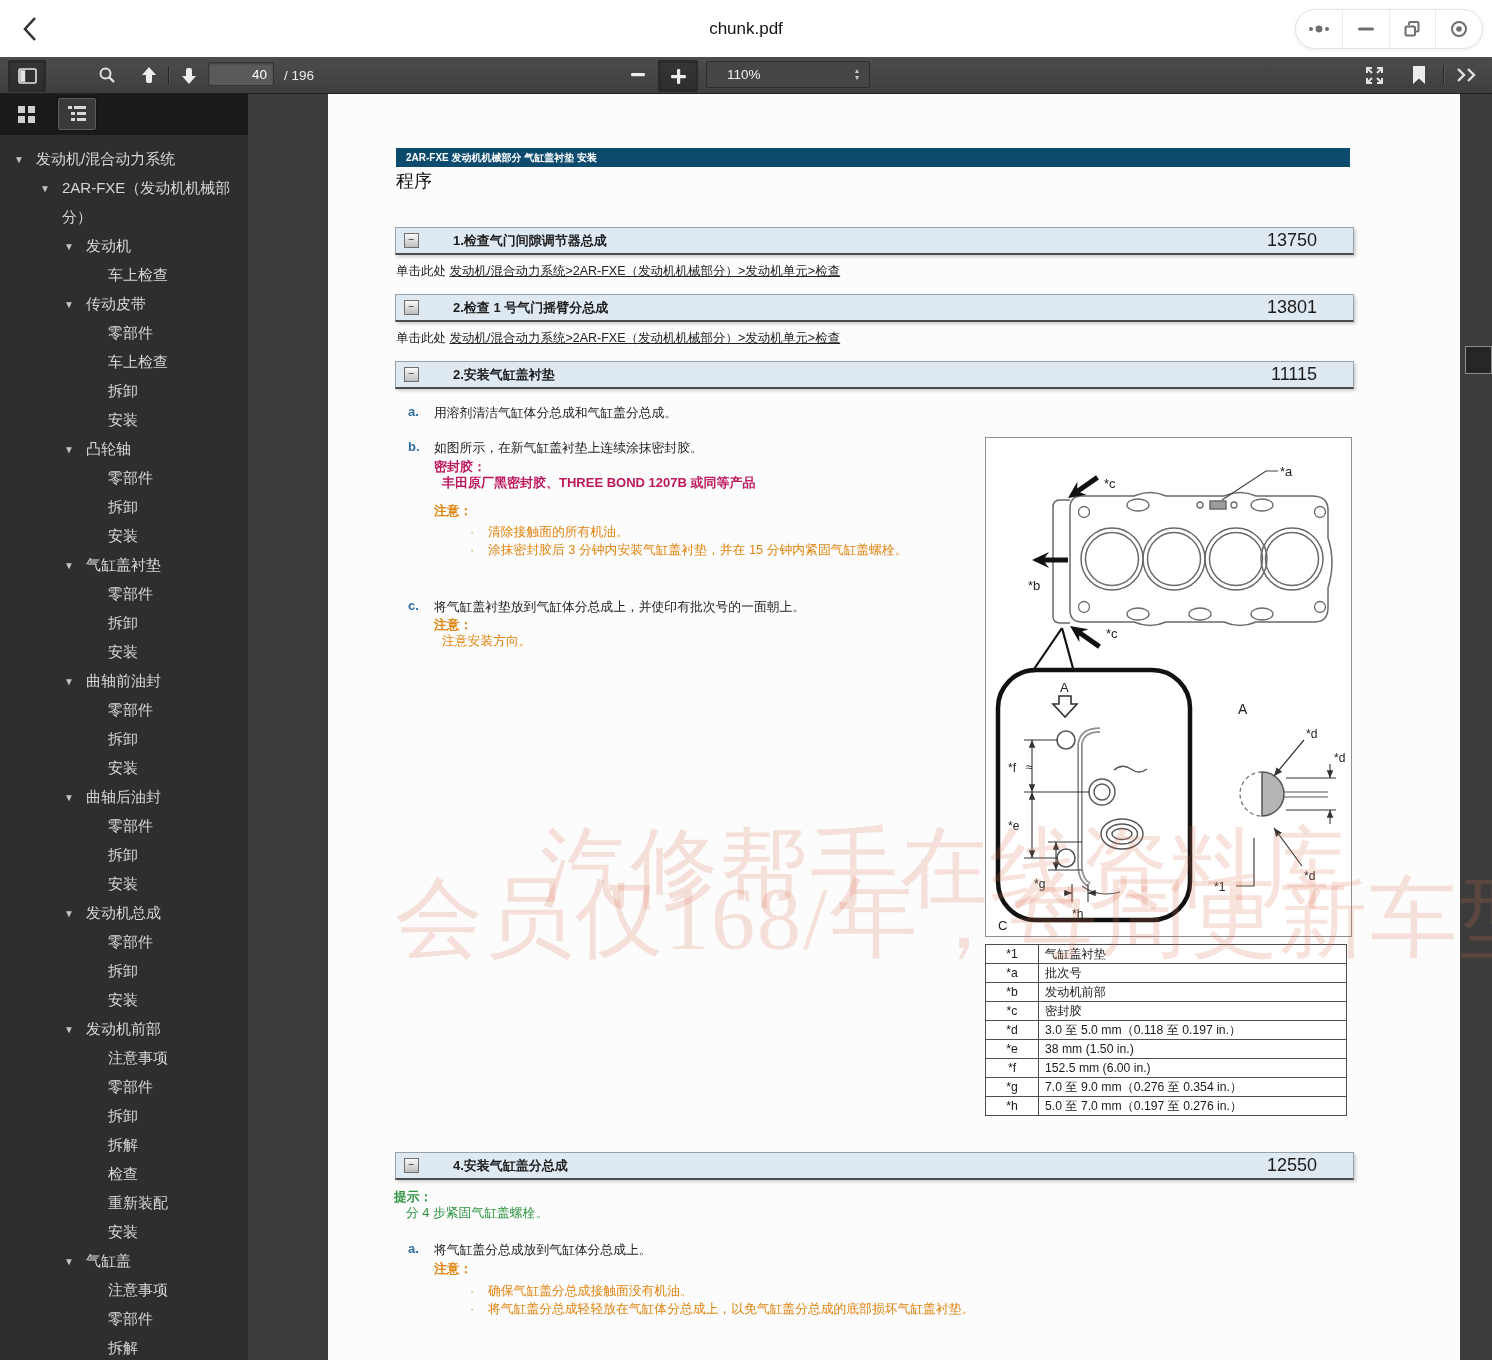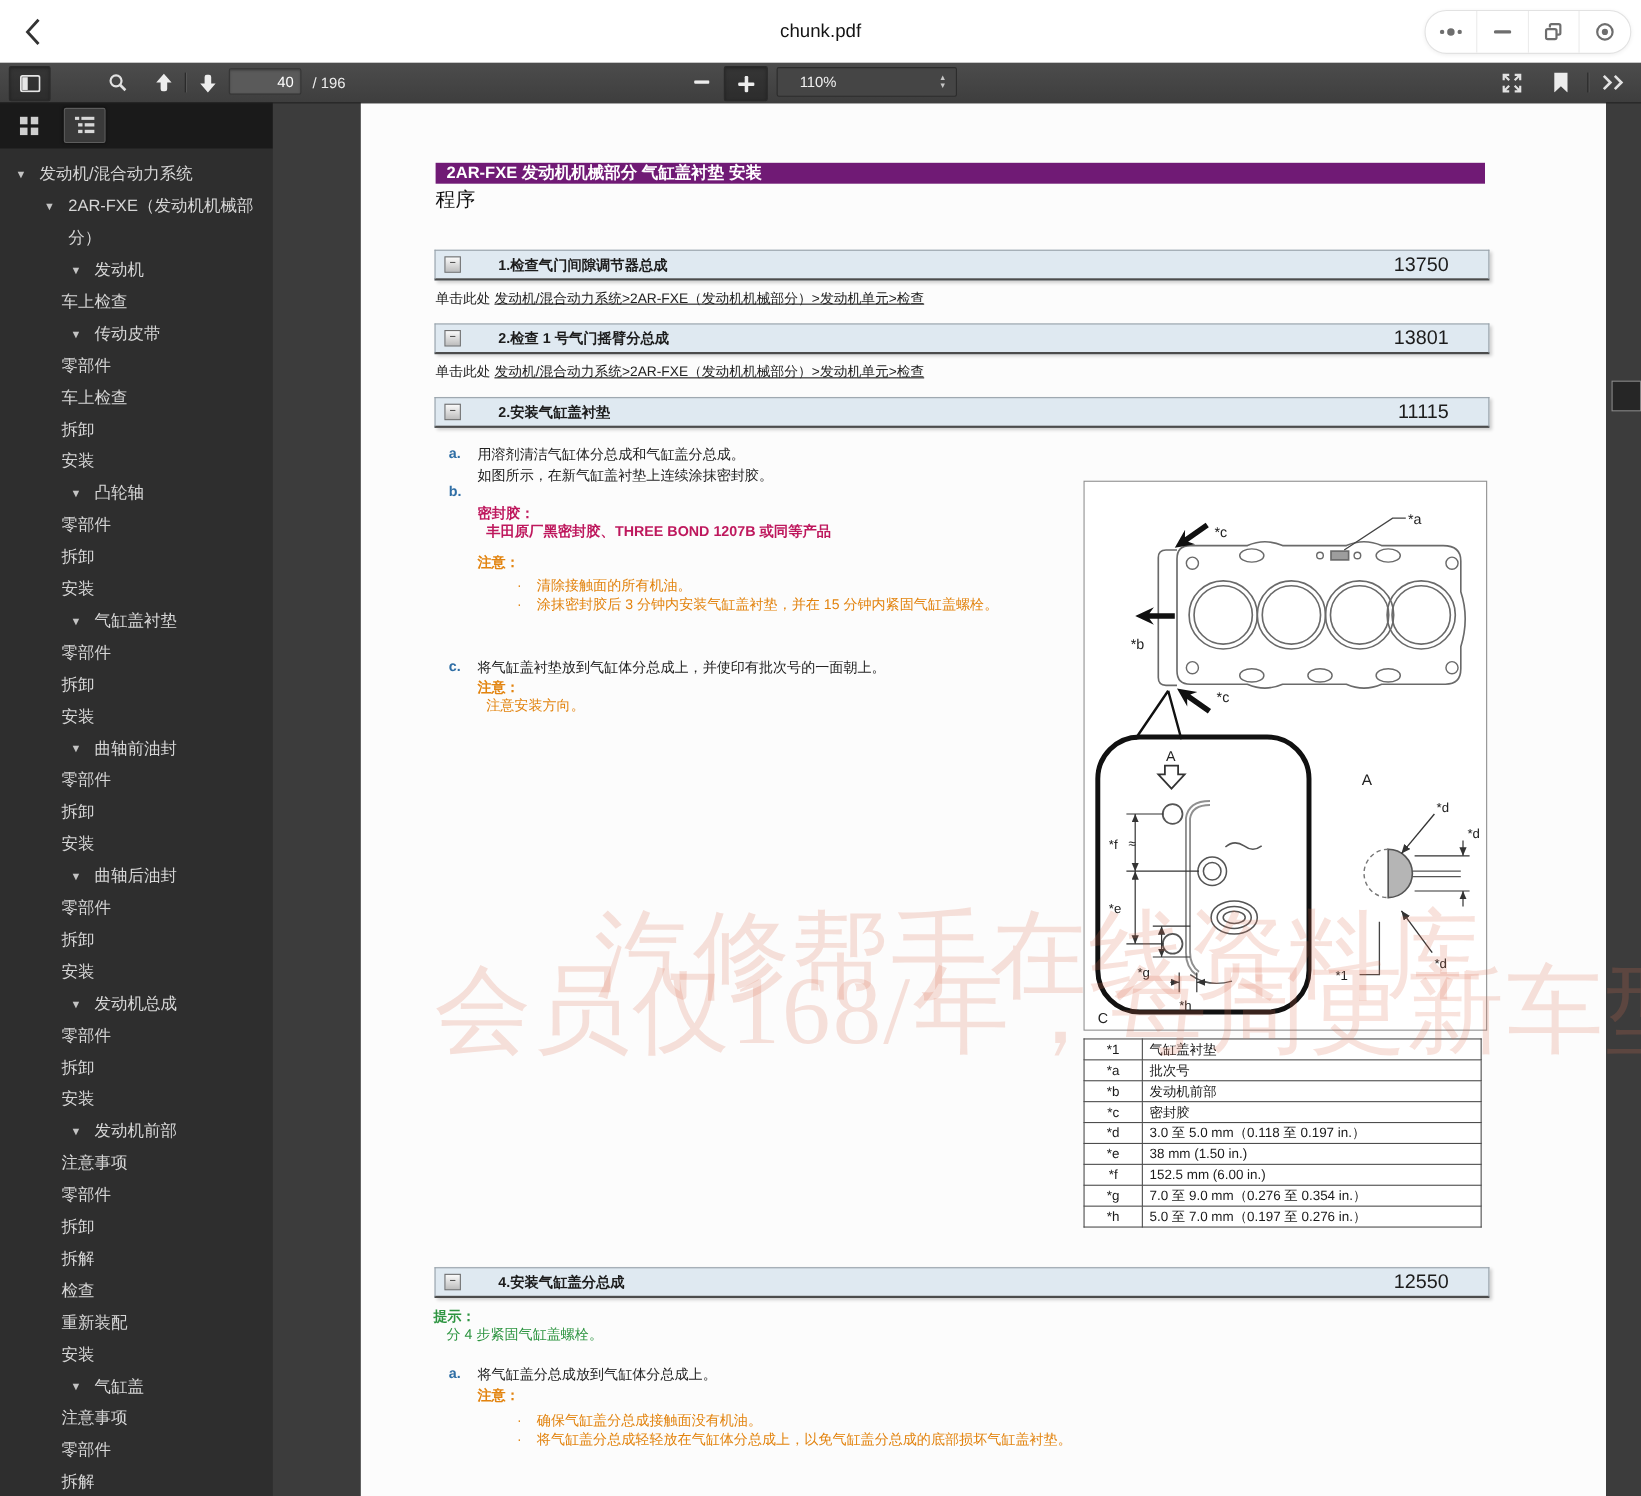--- a/index.html
+++ b/index.html
@@ -35,35 +35,35 @@
   
   .sidebar{position:absolute;top:93px;left:0;width:248px;bottom:0;background:#2e2e2e;overflow:hidden;z-index:20;}
   .sidebar-head{height:42px;background:#1a1a1a;display:flex;align-items:center;padding-left:8px;gap:14px;}
   .sb-btn{width:36px;height:30px;display:flex;align-items:center;justify-content:center;cursor:pointer;border-radius:2px;}
   .sb-active{background:#3a3a3a;border:1px solid #5d5d5d;box-shadow:0 0 3px rgba(0,0,0,.5);}
   .toc{padding:9px 8px 0 0;color:#d6d6d6;font-size:15px;line-height:29px;}
   .toc-item{display:flex;align-items:flex-start;cursor:pointer;}
   .toc-item[data-level="0"]{padding-left:14px;}
   .toc-item[data-level="1"]{padding-left:40px;}
   .toc-item[data-level="2"]{padding-left:64px;}
-  .toc-item[data-level="3"]{padding-left:56px;}
+  .toc-item[data-level="3"]{padding-left:108px;}
   .tri{width:22px;flex:none;font-size:10px;color:#c4c4c4;transform:translateY(1px);}
   .toc-label{flex:1;}
 
   
   .viewer{position:absolute;top:93px;left:248px;right:0;bottom:0;background:#3c3c3c;overflow:hidden;}
   .page{position:absolute;left:80px;top:0;width:1132px;height:1267px;background:#fcfcfc;z-index:1;}
   .vthumb{position:absolute;right:0;top:253px;width:25px;height:26px;background:#262626;border:1px solid #8d8d8d;z-index:6;cursor:pointer;}
 
   .watermark{position:absolute;z-index:4;pointer-events:none;white-space:nowrap;color:rgba(219,110,80,0.20);
              font-size:88px;letter-spacing:2px;font-family:"Liberation Serif","DejaVu Serif",serif;}
 
   
-  .hdrbar{position:absolute;left:68px;top:55px;width:944px;height:19px;background:#701a75;color:#fff;
-          font-size:15px;font-weight:bold;display:flex;align-items:center;padding-left:10px;}
+  .hdrbar{position:absolute;left:68px;top:55px;width:944px;height:19px;background:#0c4a6e;color:#fff;
+          font-size:10px;font-weight:bold;display:flex;align-items:center;padding-left:10px;}
   .proc-title{position:absolute;left:68px;top:76px;font-size:18px;color:#111;}
   .stepbar{position:absolute;left:67px;width:941px;height:25px;background:#dfe9f1;border:1px solid #98a2aa;
            border-bottom:2px solid #4c4c4c;box-shadow:2px 2px 3px rgba(0,0,0,.18);display:flex;align-items:center;
            padding:0 8px;cursor:pointer;}
   .minusbox{width:13px;height:13px;border:1px solid #6f6f6f;background:linear-gradient(#fafafa,#bdbdbd);
             font-size:10px;line-height:11px;text-align:center;color:#222;margin-right:10px;flex:none;cursor:pointer;}
   .steplabel{font-size:13px;font-weight:bold;color:#1c1c1c;margin-left:24px;}
   .stepcode{margin-left:auto;padding-right:28px;font-size:18px;color:#1c1c1c;}
   .linkline{position:absolute;left:68px;font-size:12.5px;color:#222;}
   .linkline a{color:#222;text-decoration:underline;cursor:pointer;}
@@ -453,21 +453,21 @@
     <div class="stepbar" style="top:268px;">
       <span class="minusbox">−</span>
       <span class="steplabel">2.安装气缸盖衬垫</span>
       <span class="stepcode">11115</span>
     </div>
 
     <span class="abs letter" style="left:80px;top:311px;">a.</span>
     <span class="abs bodytxt" style="left:106px;top:312px;">用溶剂清洁气缸体分总成和气缸盖分总成。</span>
 
     <span class="abs letter" style="left:80px;top:346px;">b.</span>
-    <span class="abs bodytxt" style="left:106px;top:331px;">如图所示，在新气缸盖衬垫上连续涂抹密封胶。</span>
+    <span class="abs bodytxt" style="left:106px;top:347px;">如图所示，在新气缸盖衬垫上连续涂抹密封胶。</span>
     <span class="abs navy" style="left:106px;top:365px;">密封胶：</span>
     <span class="abs navy" style="left:114px;top:381px;">丰田原厂黑密封胶、THREE BOND 1207B 或同等产品</span>
     <span class="abs orange-b" style="left:106px;top:410px;">注意：</span>
     <div class="abs" style="left:142px;top:430px;">
 
         <div style="display:flex;line-height:17.5px;">
           <span class="orange" style="width:18px;">·</span>
           <span class="orange">清除接触面的所有机油。</span>
         </div>
 

